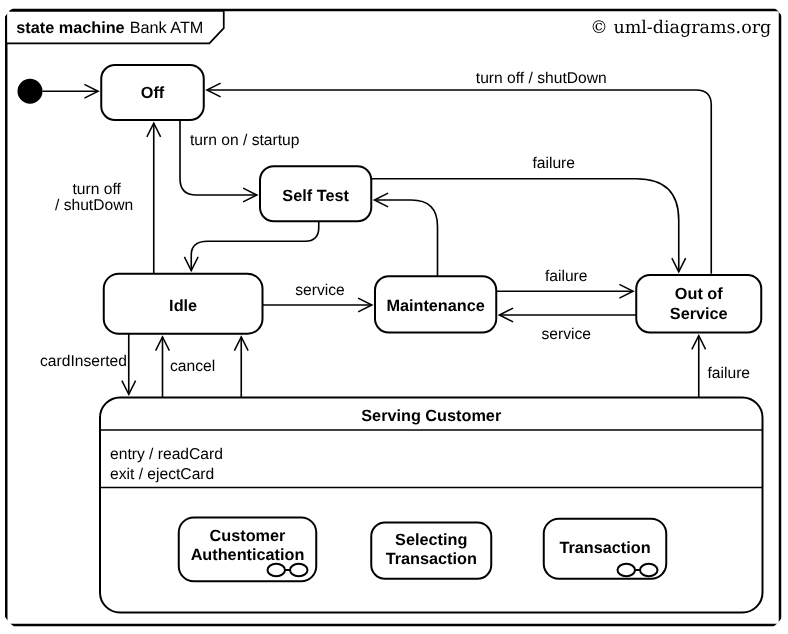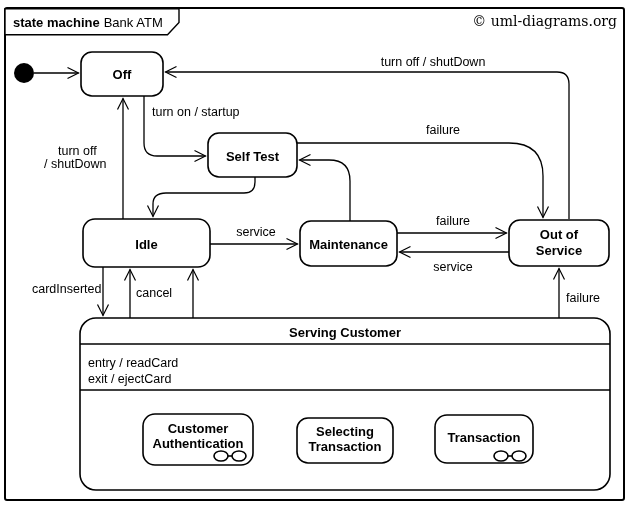--- a/index.html
+++ b/index.html
@@ -1,17 +1,17 @@
 <!DOCTYPE html>
 <html><head>
 <meta charset="utf-8">
 <style>
   html,body{margin:0;padding:0;background:#ffffff;}
   .stage{position:relative;width:630px;height:507px;background:#ffffff;overflow:hidden;
-         font-family:"Liberation Sans",sans-serif;}
+         font-family:"Liberation Sans",sans-serif;border-radius:28px;}
   svg{display:block;}
   text{fill:#000000;}
   .lbl{font-size:12.5px;font-family:"Liberation Sans",sans-serif;}
   .state-name{font-size:13px;font-weight:bold;font-family:"Liberation Sans",sans-serif;}
   .frame-title{font-size:13px;font-family:"Liberation Sans",sans-serif;}
   .copyright{font-size:14px;font-family:"DejaVu Serif","Liberation Serif",serif;}
 </style>
 </head>
 <body>
 

